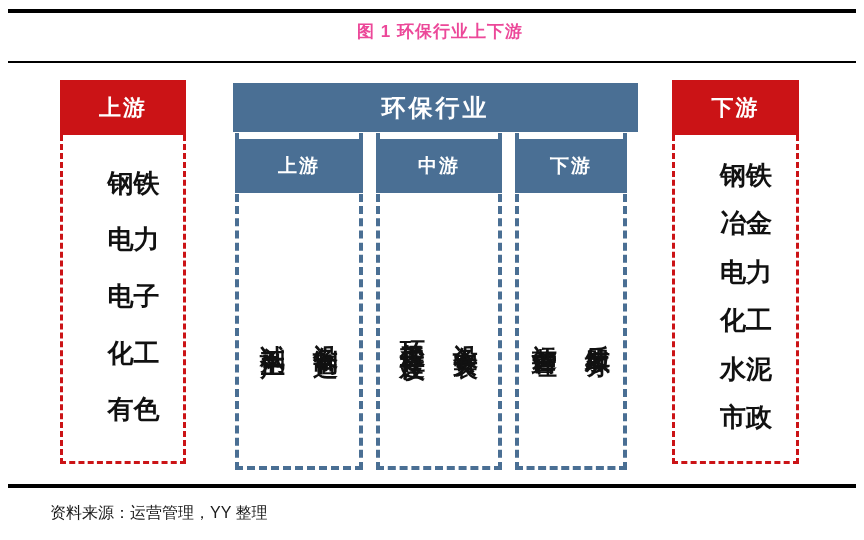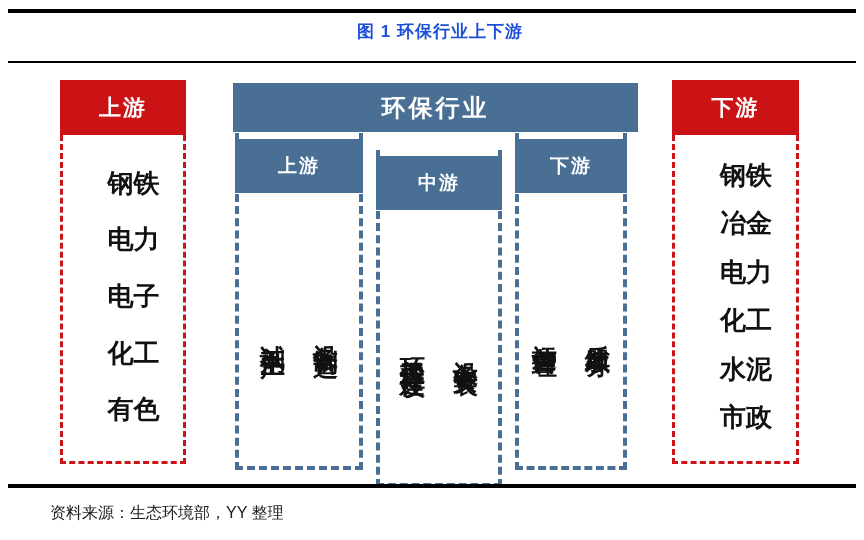--- a/index.html
+++ b/index.html
@@ -12,21 +12,21 @@
     font-family: "Liberation Sans", sans-serif;
     color: #1a1a1a;
   }
   .hr { position: absolute; left: 8px; right: 8px; background: #000000; }
   .hr.thick { height: 4px; }
   .hr.thin  { height: 2px; }
 
   .fig-title {
     position: absolute; top: 20px; left: 16px; right: 0;
     text-align: center;
-    font-size: 17px; font-weight: bold; color: #1d4ed8;
+    font-size: 17px; font-weight: bold; color: #ec4899;
     letter-spacing: 1px;
   }
 
   
   .red-header {
     position: absolute; height: 55px;
     background: #cb1316; color: #ffffff;
     font-size: 22px; font-weight: bold; letter-spacing: 2px;
     display: flex; align-items: center; justify-content: center;
     box-sizing: border-box;
@@ -100,21 +100,21 @@
   <div class="blue-header main" style="left:233px; top:83px; width:405px; height:49px;">环保行业</div>
 
   <div class="blue-dashed" style="left:235px; top:133px; width:128px; height:337px;">
     <div class="seg-header">上游</div>
     <div class="seg-content">
       <div class="vtext">试剂生产</div>
       <div class="vtext">设备制造</div>
     </div>
   </div>
 
-  <div class="blue-dashed" style="left:376px; top:133px; width:126px; height:337px;margin-top:17px;">
+  <div class="blue-dashed" style="left:376px; top:133px; width:126px; height:337px;">
     <div class="seg-header">中游</div>
     <div class="seg-content">
       <div class="vtext">环保工程建设</div>
       <div class="vtext">设备安装</div>
     </div>
   </div>
 
   <div class="blue-dashed" style="left:515px; top:133px; width:112px; height:337px;">
     <div class="seg-header">下游</div>
     <div class="seg-content">
@@ -127,15 +127,15 @@
   <div class="red-dashed" style="left:672px; top:135px; width:127px; height:329px;">
     <div class="side-item">钢铁</div>
     <div class="side-item">冶金</div>
     <div class="side-item">电力</div>
     <div class="side-item">化工</div>
     <div class="side-item">水泥</div>
     <div class="side-item">市政</div>
   </div>
 
   <div class="hr thick" style="top:484px"></div>
-  <div class="source-note">资料来源：生态环境部，YY 整理</div>
+  <div class="source-note">资料来源：运营管理，YY 整理</div>
 
 </div>
 
 </body></html>

